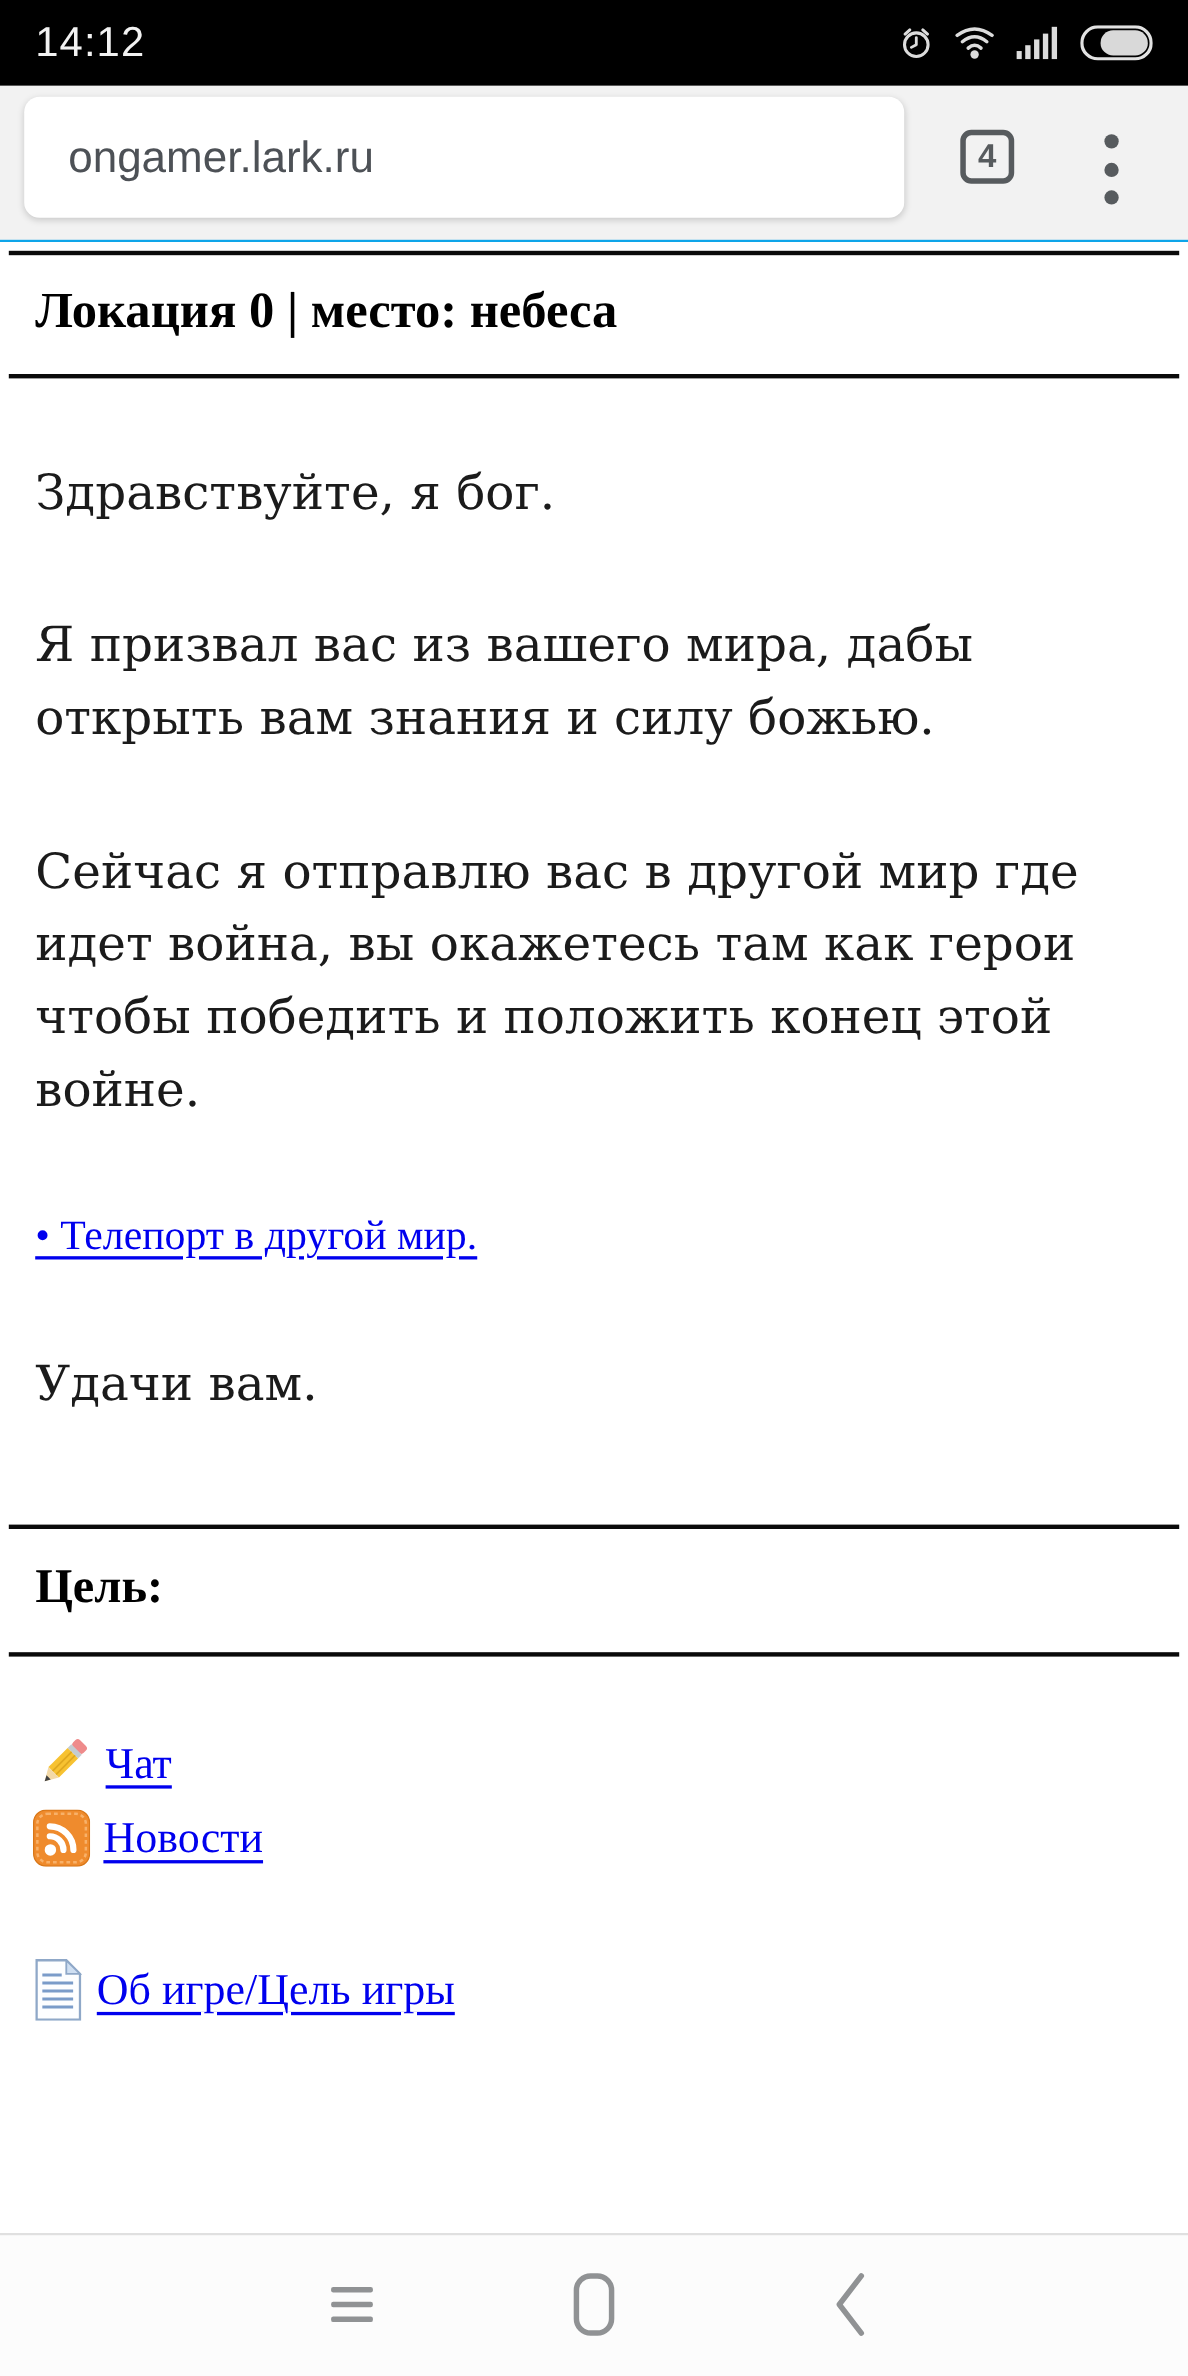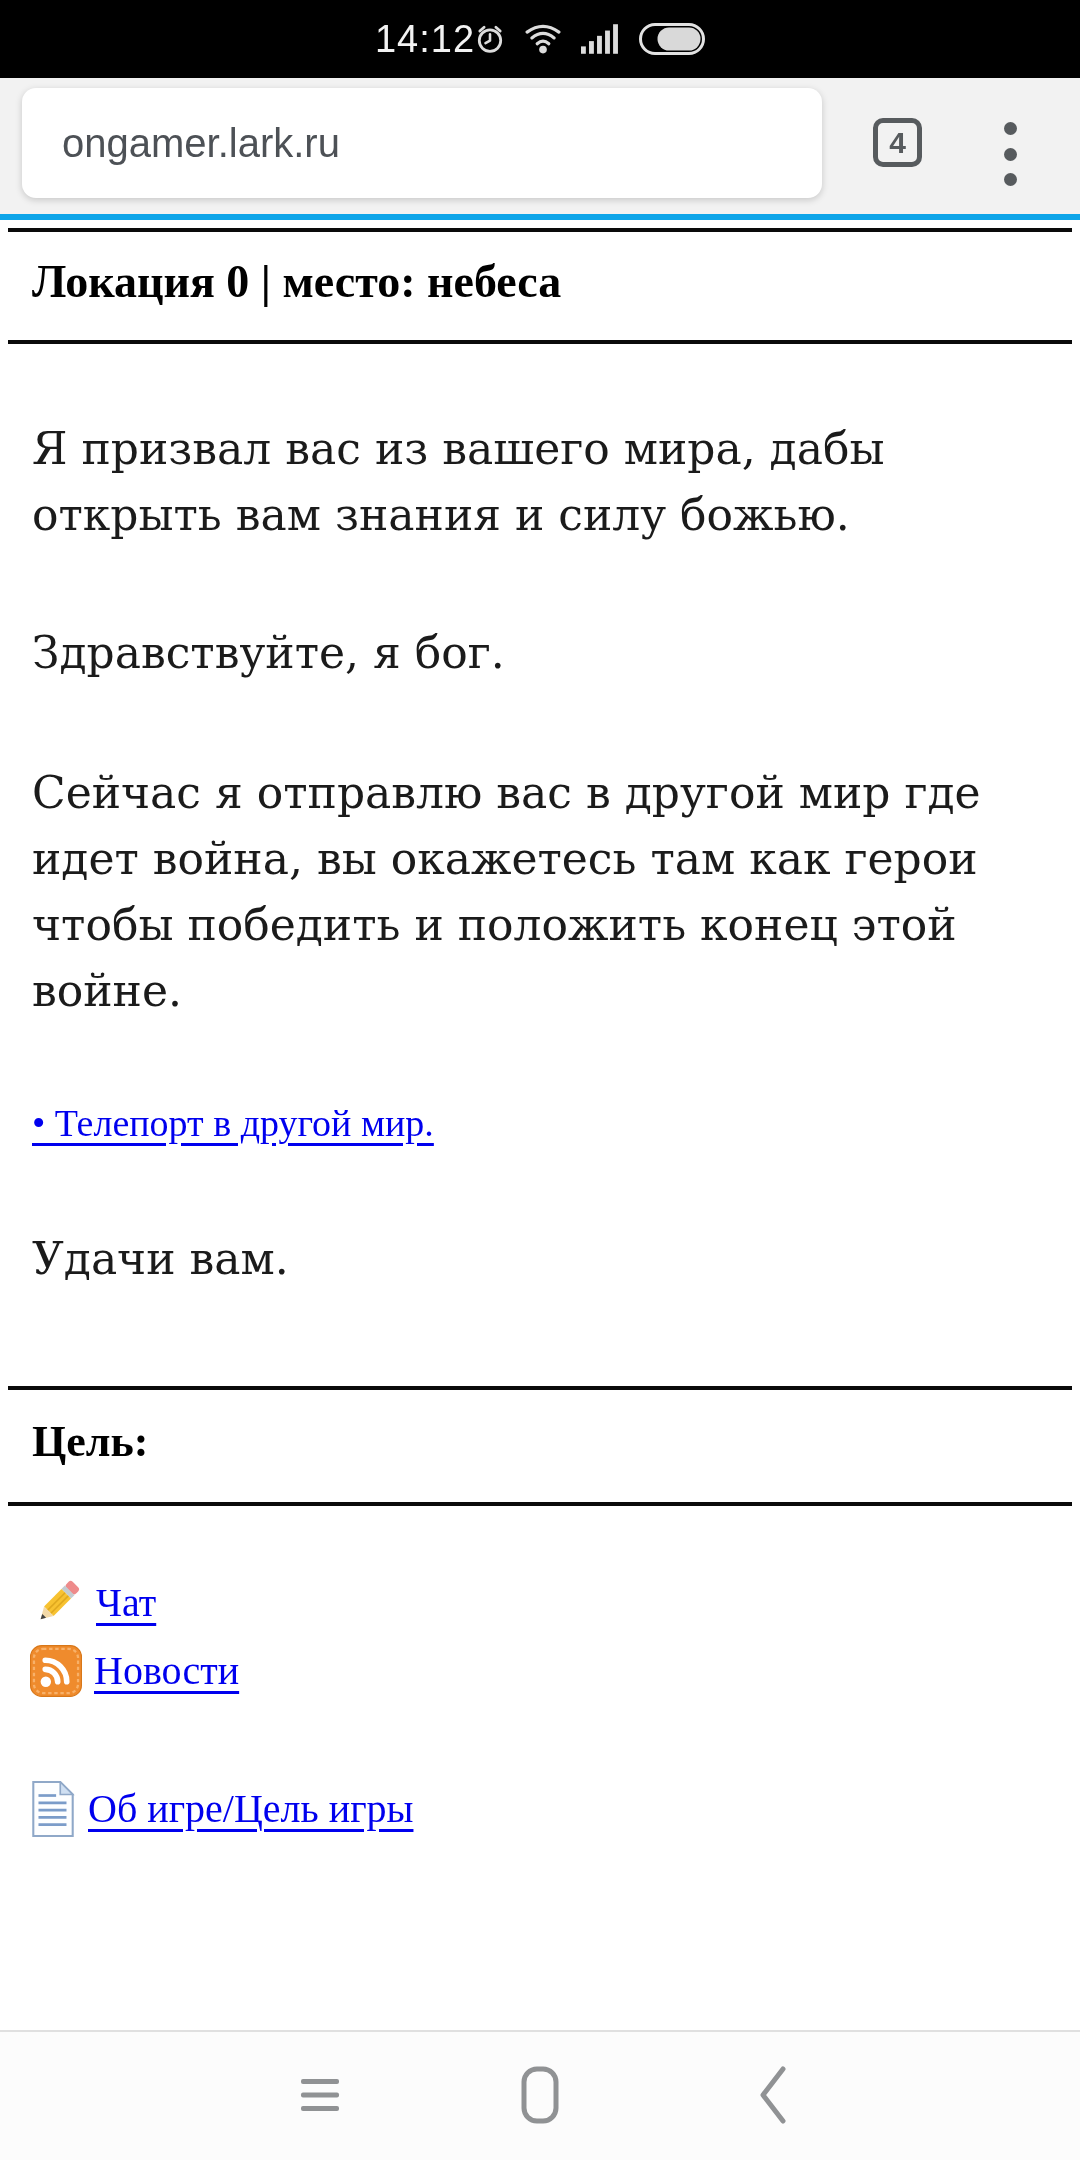--- a/index.html
+++ b/index.html
@@ -4,31 +4,31 @@
 <style>
   html,body{margin:0;padding:0;background:#555;}
   .screen{
     position:relative;width:1080px;height:2160px;background:#ffffff;
     overflow:hidden;font-family:"Liberation Sans",sans-serif;
   }
 
   
   .status-bar{
     position:absolute;top:0;left:0;width:1080px;height:78px;background:#000;
-    display:flex;align-items:center;justify-content:center;
+    display:flex;align-items:center;justify-content:space-between;
     padding:0 32px;box-sizing:border-box;
   }
   .status-time{color:#f2f2f2;font-size:38px;letter-spacing:1px;}
   .status-icons{display:flex;align-items:center;gap:20px;}
   .status-icons svg{display:block;}
 
   
   .toolbar{
     position:absolute;top:78px;left:0;width:1080px;height:142px;
-    background:#f2f2f2;border-bottom:6px solid #0ea5e9;box-sizing:border-box;
+    background:#f2f2f2;border-bottom:2px solid #0ea5e9;box-sizing:border-box;
   }
   .url-box{
     position:absolute;left:22px;top:10px;width:800px;height:110px;
     background:#ffffff;border-radius:14px;box-shadow:0 2px 7px rgba(0,0,0,0.18);
     display:flex;align-items:center;padding-left:40px;box-sizing:border-box;
   }
   .url-text{font-size:40px;color:#4d5156;}
   .tab-counter{
     position:absolute;left:873px;top:40px;width:49px;height:49px;
     border:5px solid #575b5e;border-radius:10px;box-sizing:border-box;
@@ -159,22 +159,22 @@
         <i></i>
         <i></i>
     </div>
   </div>
 
   <div class="content">
     <hr class="hr-top">
     <h1 class="loc">Локация 0 | место: небеса</h1>
     <hr class="hr-below-h1">
 
+    <p>Здравствуйте, я бог.</p>
     <p>Я призвал вас из вашего мира, дабы открыть вам знания и силу божью.</p>
-    <p>Здравствуйте, я бог.</p>
     <p class="p3">Сейчас я отправлю вас в другой мир где идет война, вы окажетесь там как герои чтобы победить и положить конец этой войне.</p>
 
     <div class="teleport-line">
       <a href="#">• Телепорт в другой мир.</a>
     </div>
 
     <p class="farewell">Удачи вам.</p>
 
 
     <hr class="hr-above-menu">

